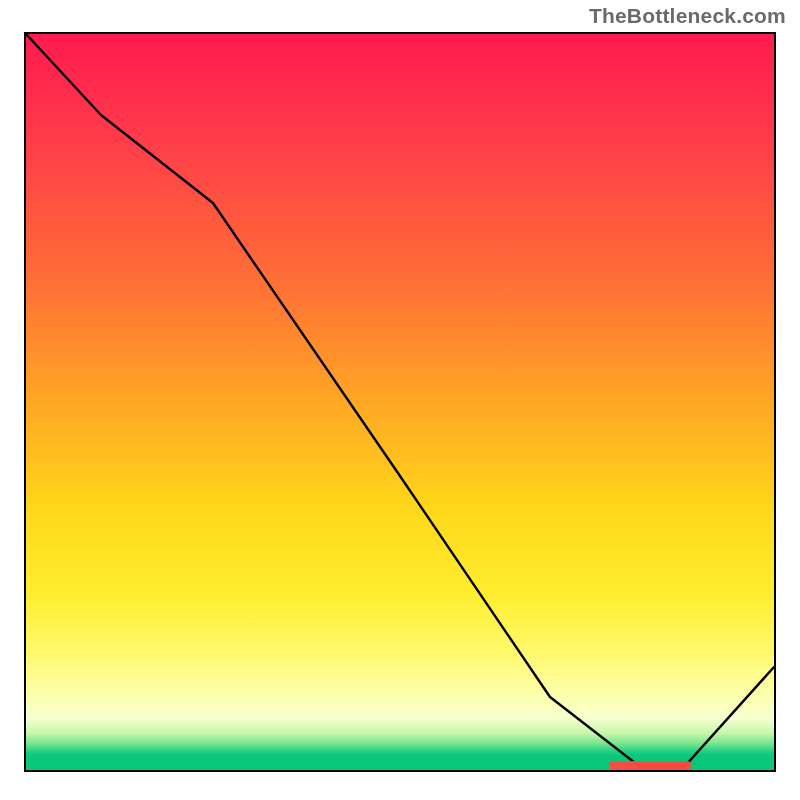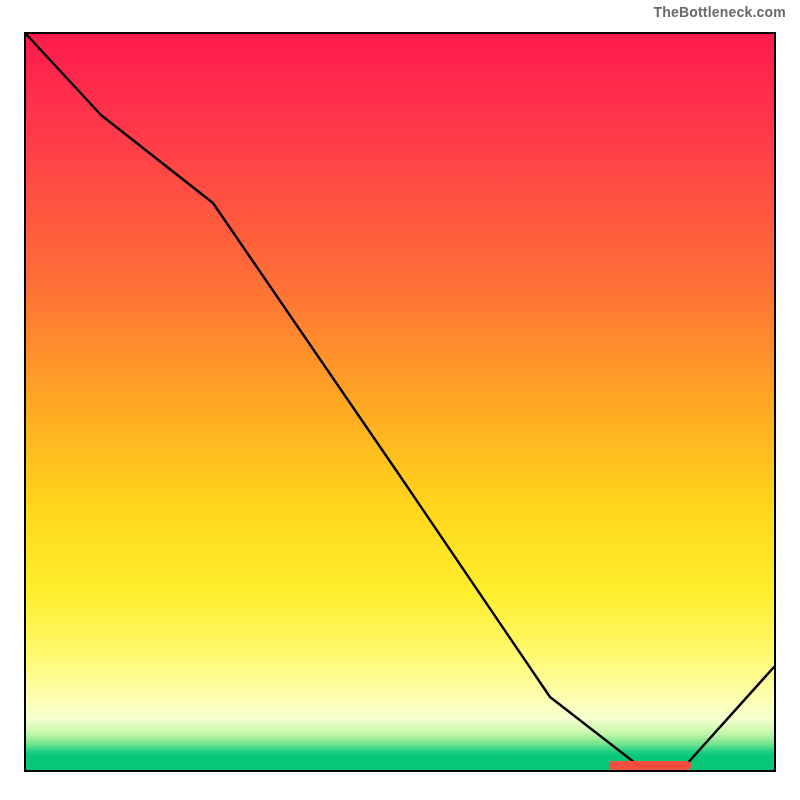--- a/index.html
+++ b/index.html
@@ -13,21 +13,21 @@
   }
   .frame {
     position: relative;
     width: 800px;
     height: 800px;
   }
   .watermark {
     position: absolute;
     top: 4px;
     right: 14px;
-    font-size: 14px;
+    font-size: 21px;
     font-weight: bold;
     color: #6a6a6a;
     letter-spacing: 0.2px;
     user-select: none;
   }
   .plot-box {
     position: absolute;
     left: 24px;
     top: 32px;
     width: 752px;

